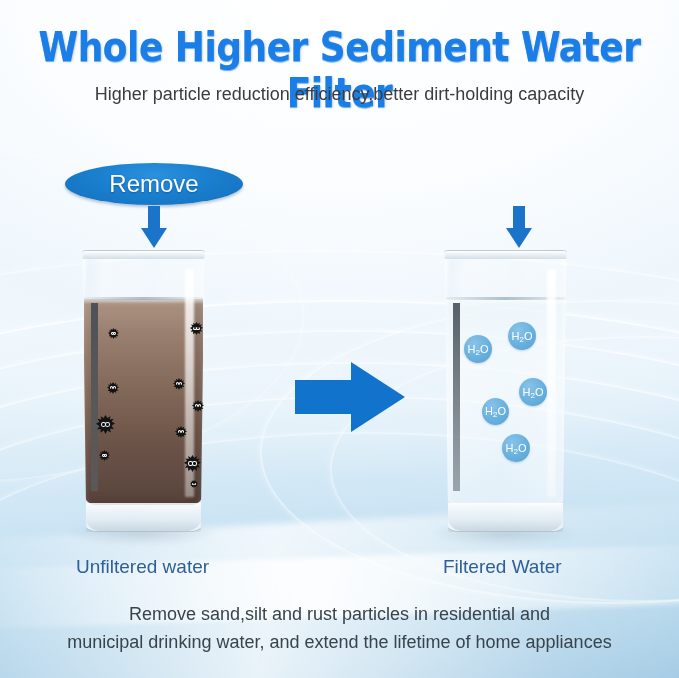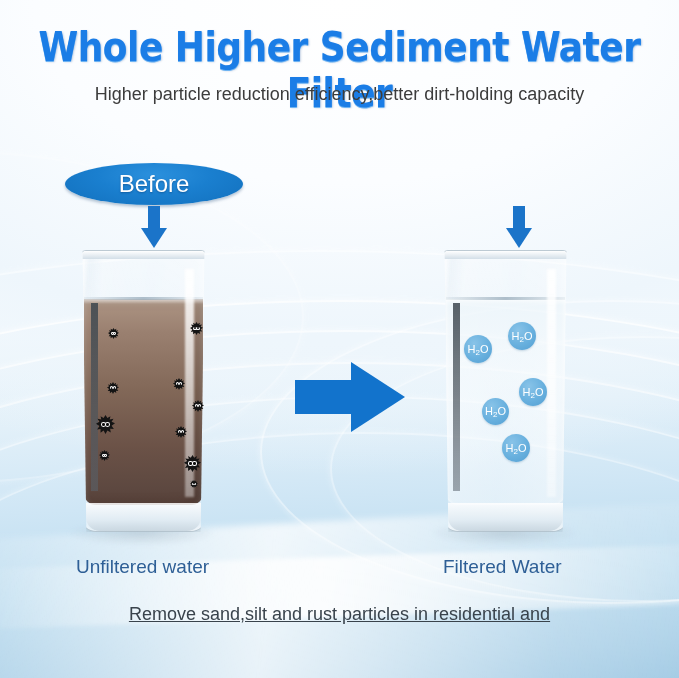--- a/index.html
+++ b/index.html
@@ -179,21 +179,21 @@
   }
   .h2o sub{font-size:8px;vertical-align:baseline;position:relative;top:2px;}
   
   .caption{
     position:absolute;font-size:19px;color:#2e5f96;white-space:nowrap;
   }
   .cap-left{left:76px;top:556px;}
   .cap-right{left:443px;top:556px;}
   .footer{
     position:absolute;left:0;right:0;top:600px;text-align:center;
-    color:#39434c;font-size:18px;line-height:28px;text-decoration:underline;
+    color:#39434c;font-size:18px;line-height:28px;
   }
   .footer div{white-space:nowrap;}
 </style>
 </head>
 <body>
 
 <div id="page">
 
   <div class="ripples">
     <div class="ripple rr9"></div>
@@ -207,21 +207,21 @@
     <div class="ripple rr8"></div>
     <div class="sheen"></div>
     <div class="sheen2"></div>
   </div>
 
   <div class="title">Whole Higher Sediment Water Filter</div>
   <div class="subtitle">
     <div>Higher particle reduction efficiency,better dirt-holding capacity</div>
   </div>
 
-  <div class="badge badge-before">Before</div>
+  <div class="badge badge-before">Remove</div>
 
   <div class="down-arrow da-before">
     <div class="stem"></div>
     <div class="head"></div>
   </div>
   <div class="down-arrow da-after">
     <div class="stem"></div>
     <div class="head"></div>
   </div>
 
@@ -362,15 +362,16 @@
           <span>H<sub>2</sub>O</span>
         </div>
       </div>
   </div>
 
   <div class="caption cap-left">Unfiltered water</div>
   <div class="caption cap-right">Filtered  Water</div>
 
   <div class="footer">
     <div>Remove sand,silt and rust particles in residential and</div>
+    <div>municipal drinking water, and extend the lifetime of home appliances</div>
   </div>
 
 </div>
 
 </body></html>

